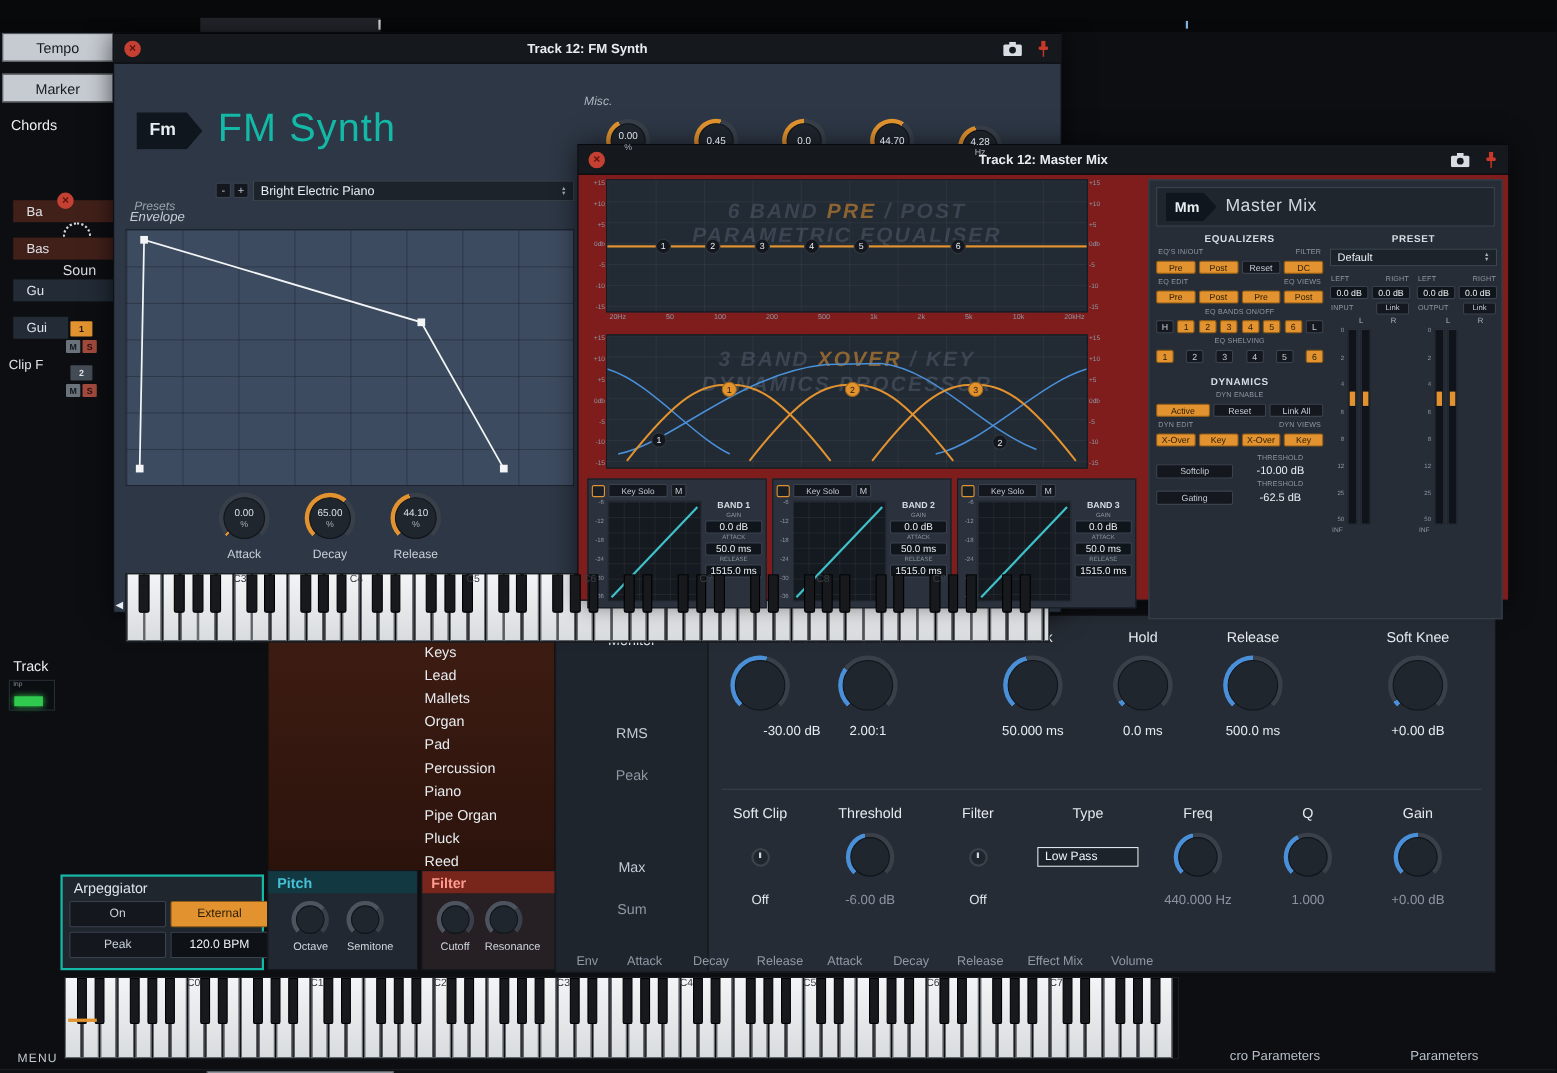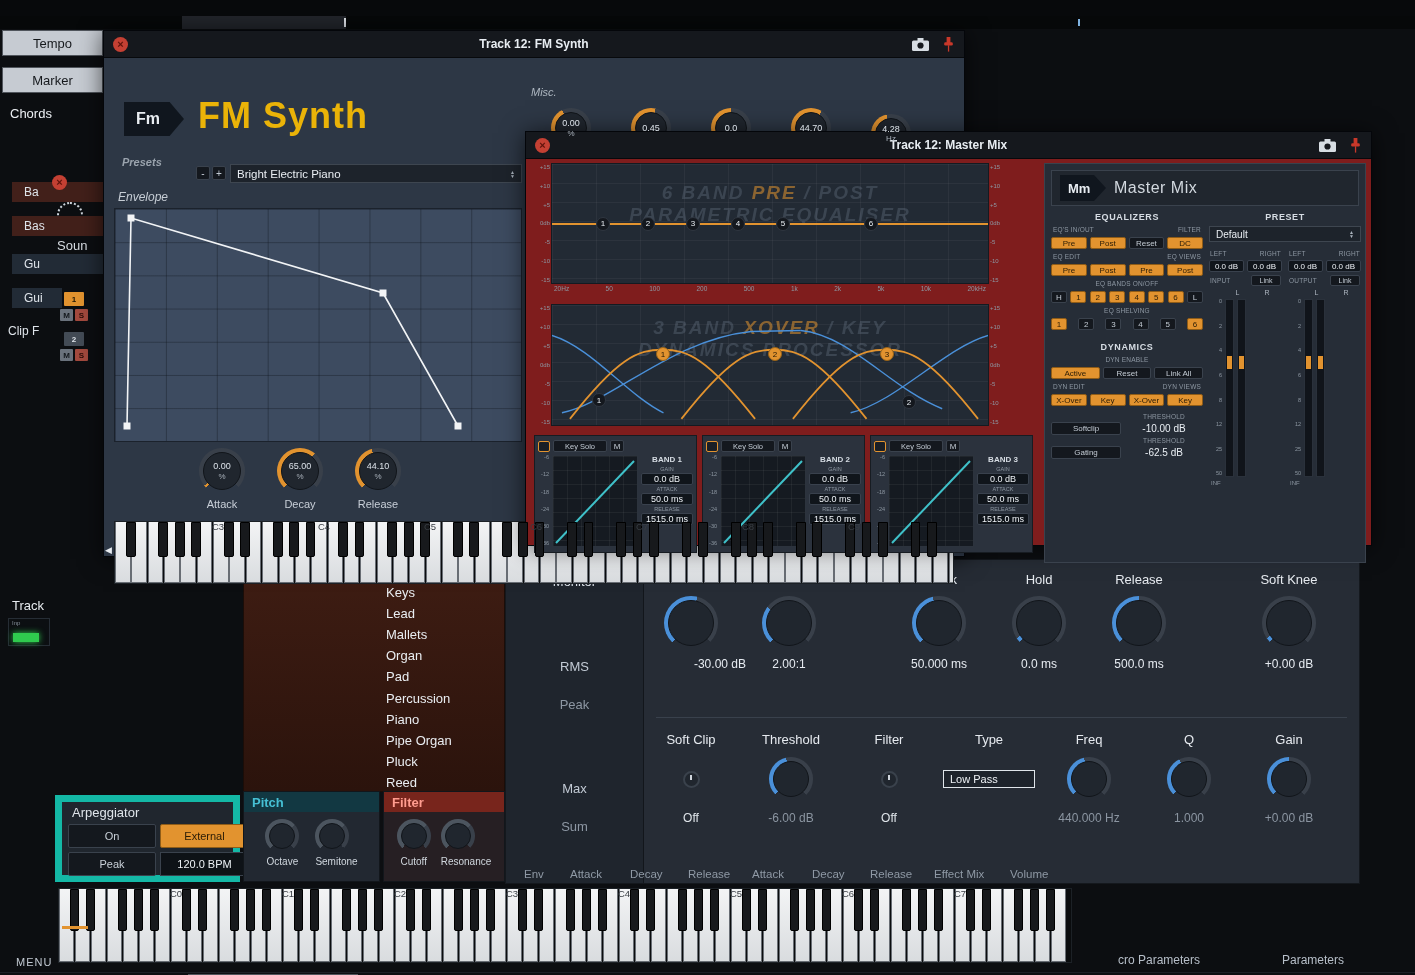--- a/index.html
+++ b/index.html
@@ -30,21 +30,21 @@
 .sbtn{display:flex;align-items:center;justify-content:center;font-size:8px;height:12px;border-radius:2px;cursor:pointer;white-space:nowrap;}
 .on{background:#e2932f;color:#2a1c06;border:1px solid #8f5c17;}
 .off{background:#14181e;color:#c3cbd4;border:1px solid #3a424d;}
 .vbox{background:#10151b;border:1px solid #39414d;color:#eef2f6;font-size:9px;height:13px;display:flex;align-items:center;justify-content:center;border-radius:2px;}
 .tl{font-size:6.5px;color:#8d97a2;letter-spacing:.2px;}
 .sech{font-size:9px;font-weight:bold;color:#d6dce3;text-align:center;letter-spacing:.6px;}
 .row{display:flex;align-items:center;}
 
 .fm-body{position:absolute;inset:27px 0 0 0;background:#2d3745;}
 .fmbadge{width:60px;height:34px;background:#10161e;clip-path:polygon(0 0,76% 0,100% 50%,76% 100%,0 100%);display:flex;align-items:center;padding-left:12px;font-weight:bold;color:#e8edf2;font-size:16px;}
-.fmtitle{font-size:36px;font-weight:700;color:#eab308;letter-spacing:1px;line-height:1;}
+.fmtitle{font-size:36px;font-weight:400;color:#14b8a6;letter-spacing:1px;line-height:1;}
 .preset-dd{background:#1d232b;border:1px solid #3e4650;height:19px;display:flex;align-items:center;font-size:11.5px;color:#e8edf2;padding:0 6px;justify-content:space-between;cursor:pointer;}
 .spin{display:flex;flex-direction:column;line-height:4px;font-size:5px;color:#aab3bd;}
 .env-plot{position:absolute;background:#3d4b60;border:1px solid #1b222c;
 background-image:linear-gradient(rgba(16,22,30,.38) 1px,transparent 1px),linear-gradient(90deg,rgba(16,22,30,.38) 1px,transparent 1px);
 background-size:50.9px 33.2px;}
 .klabel{font-size:10px;color:#9aa4af;text-align:center;}
 
 .kbd{position:absolute;background:#0a0c0e;border:1px solid #1c2126;overflow:hidden;}
 .wkey{position:absolute;top:0;height:100%;background:linear-gradient(#f3f4f5,#d9dcdf);border:1px solid #686d74;border-top:none;}
 .bkey{position:absolute;top:0;height:58%;background:#17191c;z-index:2;border:1px solid #000;border-radius:0 0 2px 2px;}
@@ -119,21 +119,21 @@
 .ccol2{position:absolute;width:110px;text-align:center;top:172px;}
 .c2mid{height:64px;display:flex;align-items:center;justify-content:center;}
 .cval2{font-size:12px;color:#8b95a1;}
 .cval2.lit{color:#dfe5ea;}
 .typebox{width:92px;height:18px;border:1px solid #dfe5ea;background:#1d232b;color:#eef2f6;font-size:11px;display:flex;align-items:center;padding:0 6px;}
 .tabsrow{position:absolute;left:18px;bottom:3px;display:flex;}
 .tabsrow span{font-size:11.5px;color:#8f99a5;display:inline-block;}
 
 .browser{position:absolute;background:linear-gradient(180deg,#3f1d13,#2b130c);border:1px solid #1b0d08;}
 .bitem{padding-left:142px;height:21.1px;line-height:21.1px;font-size:13px;color:#e9edf1;cursor:pointer;}
-.arp{position:absolute;background:#20262e;border:7px solid #14b8a6;}
+.arp{position:absolute;background:#20262e;border:2px solid #14b8a6;}
 .arp-title{padding:3px 0 0 10px;font-size:13px;color:#dfe4ea;}
 .arp-grid{display:grid;grid-template-columns:88px 89px;gap:4px;padding:4px 4px 0 6px;}
 .abtn{height:24px;font-size:11px;display:flex;align-items:center;justify-content:center;border-radius:2px;cursor:pointer;}
 .abtn.dark{background:#14181e;color:#c9d0d8;border:1px solid #3a424d;}
 .abtn.orange{background:#e2932f;color:#2a1c06;border:1px solid #8f5c17;}
 .bpm{background:#0e1217;border:1px solid #3a424d;color:#eef2f6;font-size:11px;height:24px;display:flex;align-items:center;justify-content:center;}
 .modpanel{position:absolute;border:1px solid #12161b;}
 .modhead{height:20px;display:flex;align-items:center;padding-left:8px;font-size:13px;font-weight:bold;}
 .modbody{display:flex;justify-content:center;gap:16px;padding-top:7px;}
 .modcol{text-align:center;}
@@ -526,21 +526,21 @@
           </svg>
       </div>
     </div>
     <div class="fm-body">
 
       <div class="fmbadge abs" style="left:20px;top:44px;">
           <span>Fm</span>
         </div>
       <div class="fmtitle abs" style="left:94px;top:40px;">FM Synth</div>
 
-      <div class="abs" style="left:18px;top:98px;font-size:11px;font-style:italic;color:#9aa3ad;font-weight:bold;">Presets</div>
+      <div class="abs" style="left:18px;top:124px;font-size:11px;font-style:italic;color:#9aa3ad;">Presets</div>
       <div class="sbtn off abs" style="left:92px;top:108px;width:14px;height:14px;font-size:10px;">
           <span>-</span>
         </div>
       <div class="sbtn off abs" style="left:108px;top:108px;width:14px;height:14px;font-size:10px;">
           <span>+</span>
         </div>
       <div class="preset-dd abs" style="left:126px;top:106px;width:292px;">
         <span>Bright Electric Piano</span>
         <span class="spin">
             <span>▲</span>

